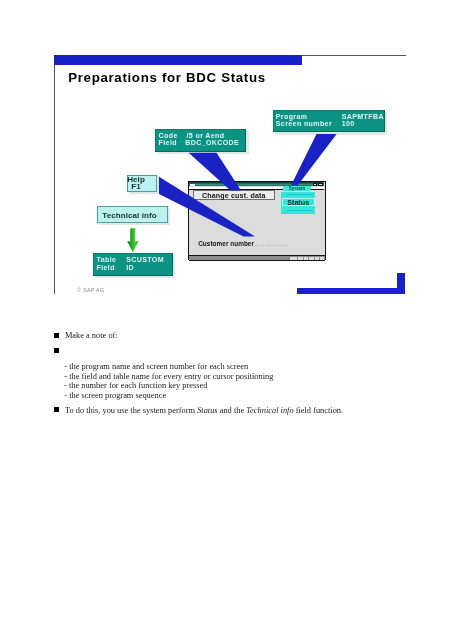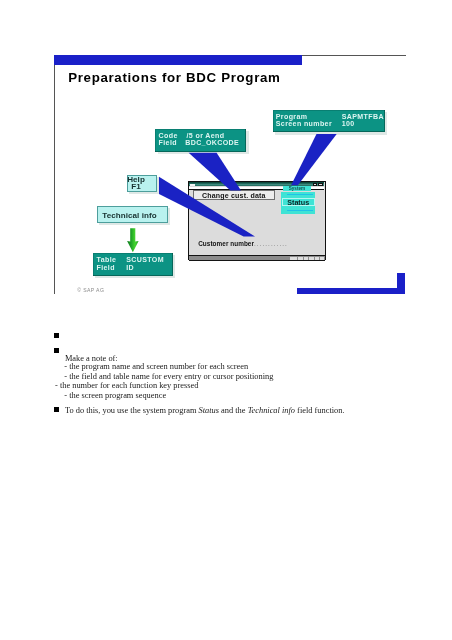--- a/index.html
+++ b/index.html
@@ -29,21 +29,21 @@
 <body>
 
 <div class="page">
 
   <div class="rule-h" style="left:54px;top:55px;width:352px;"></div>
   <div class="rule-v" style="left:54px;top:55px;height:239px;"></div>
   <div class="bluebar" style="left:54.4px;top:55.1px;width:247.5px;height:9.9px;"></div>
   <div class="bluebar" style="left:297px;top:288.3px;width:108px;height:5.4px;"></div>
   <div class="bluebar" style="left:397.2px;top:273px;width:7.8px;height:20px;"></div>
 
-  <div class="title" style="left:68.2px;top:70.7px;">Preparations for BDC Program</div>
+  <div class="title" style="left:68.2px;top:70.7px;">Preparations for BDC Status</div>
 
   <svg class="ov" viewBox="0 0 452 310">
     <defs>
       <linearGradient id="gAr" x1="0" y1="0" x2="1" y2="0">
         <stop offset="0%" stop-color="#0d7a1c"></stop>
         <stop offset="38%" stop-color="#22a728"></stop>
         <stop offset="70%" stop-color="#45d62e"></stop>
         <stop offset="100%" stop-color="#1f9d22"></stop>
       </linearGradient>
     </defs>
@@ -147,26 +147,26 @@
     <polygon points="159,176.8 255,236.6 243.6,236.6 159,194.1" fill="#1a22c4"></polygon>
     <polygon points="316.5,133.9 336.7,133.9 297.8,185.2 291.1,185.2" fill="#1a22c4"></polygon>
   </svg>
 
   <div class="copy" style="left:77.2px;top:287.6px;z-index:6;">© SAP AG</div>
 
   <div style="position:absolute;left:0;top:0;width:452px;height:640px;">
     <div class="bullet" style="left:54.4px;top:332.9px;"></div>
 
     <div class="bullet" style="left:54.4px;top:347.5px;"></div>
-    <div class="bodytext" style="left:64.9px;top:354px;">Make a note of:</div>
+    <div class="bodytext" style="left:64.9px;top:331px;">Make a note of:</div>
 
     <div class="bodytext" style="left:64.3px;top:371.6px;">- the field and table name for every entry or cursor positioning</div>
     <div class="bodytext" style="left:64.3px;top:361.8px;">- the program name and screen number for each screen</div>
-    <div class="bodytext" style="left:55px;top:381.4px;text-align:right;">- the number for each function key pressed</div>
+    <div class="bodytext" style="left:64px;top:381.4px;text-align:right;">- the number for each function key pressed</div>
     <div class="bodytext" style="left:64.3px;top:391.2px;font-family:Liberation Serif, serif;">- the screen program sequence</div>
 
     <div class="bullet" style="left:54.4px;top:406.7px;"></div>
     <div class="bodytext" style="left:64.9px;top:405.6px;">
-      <span>To do this, you use the system program </span><span style="font-style:italic;">Status</span><span> and the </span><span style="font-style:italic;">Technical info</span><span> field function.</span>
+      <span>To do this, you use the system perform </span><span style="font-style:italic;">Status</span><span> and the </span><span style="font-style:italic;">Technical info</span><span> field function.</span>
     </div>
   </div>
 
 </div>
 
 </body></html>

